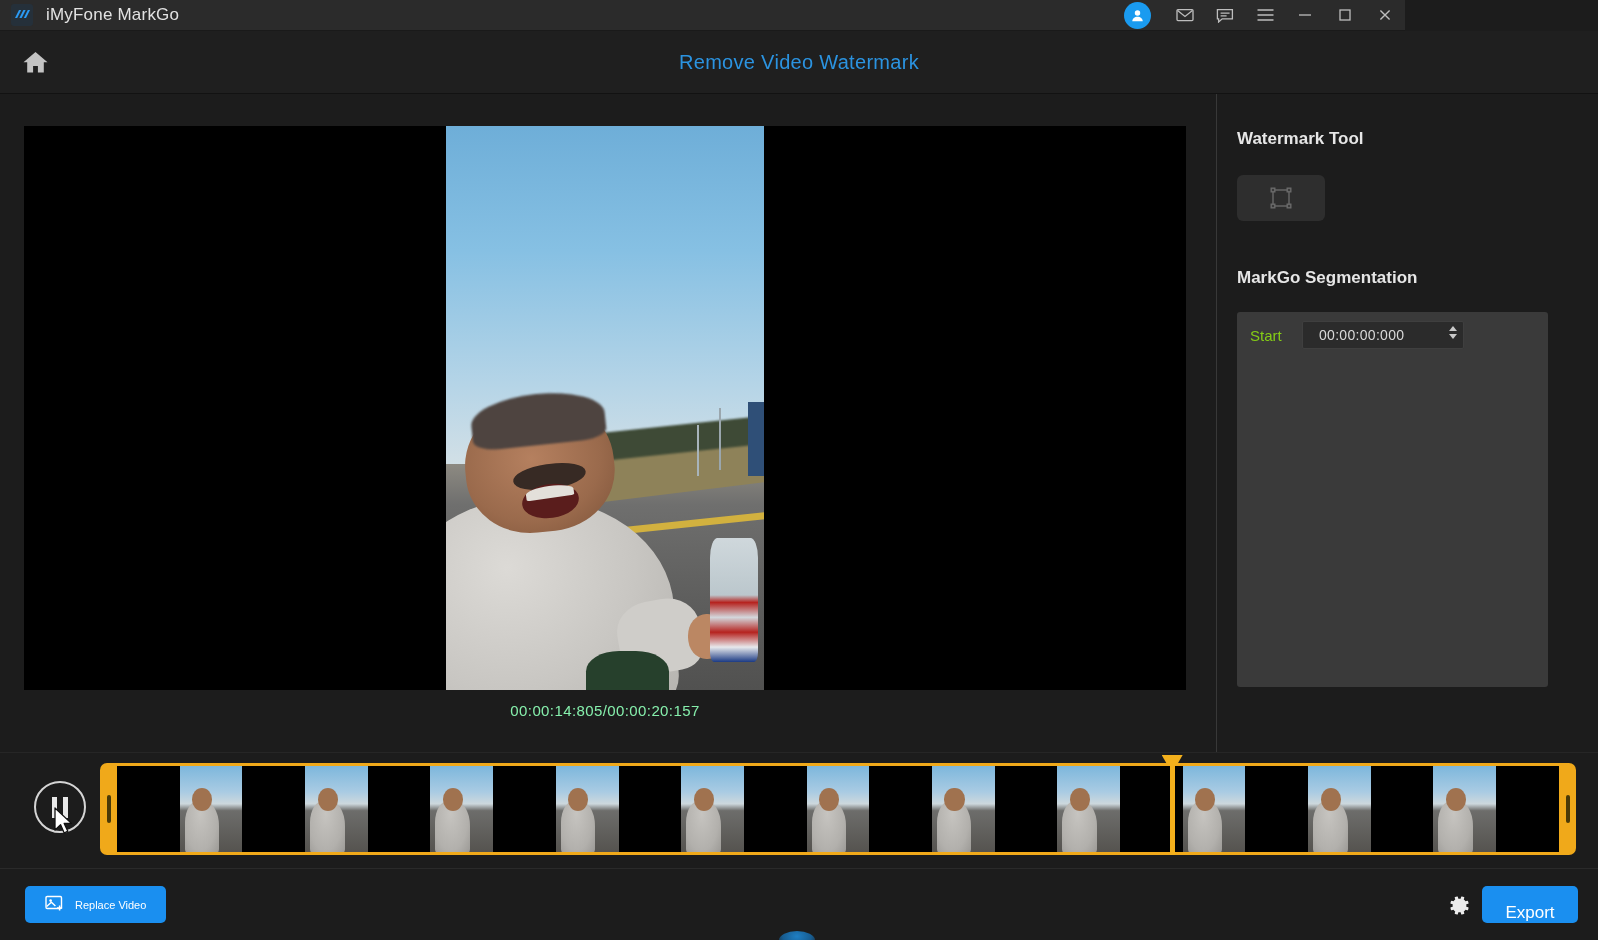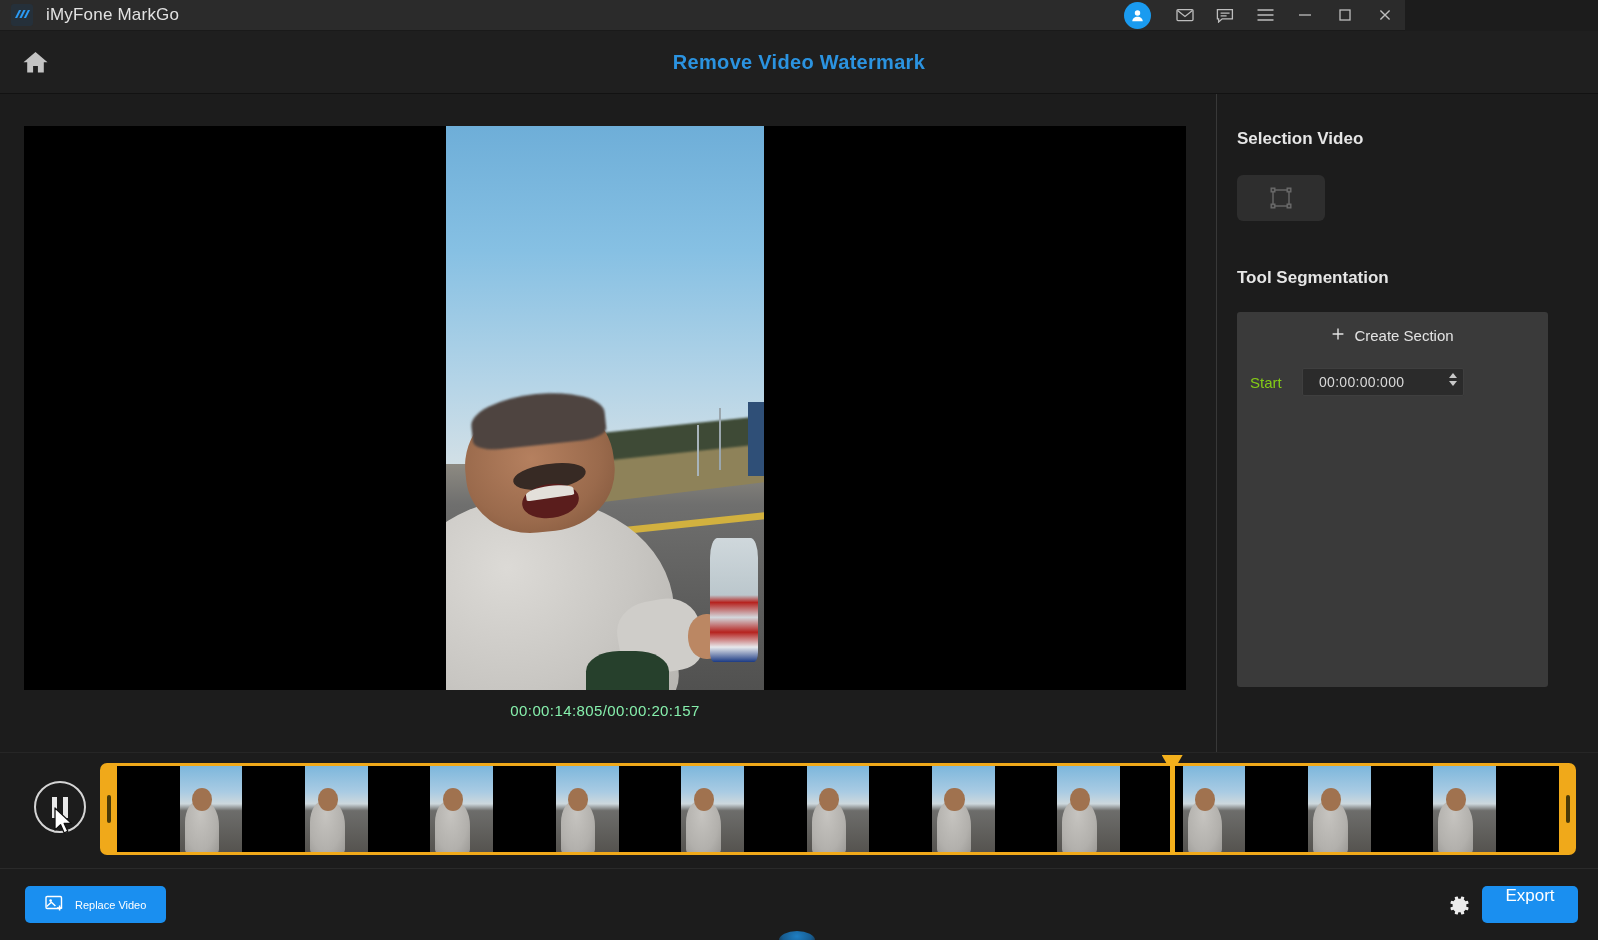--- a/index.html
+++ b/index.html
@@ -44,21 +44,21 @@
     background: #1f1f1f;
     display: flex; align-items: center;
     border-bottom: 1px solid #121212;
   }
   .home-btn {
     width: 46px; height: 40px; margin-left: 12px;
     display: flex; align-items: center; justify-content: center;
   }
   .page-title {
     position: absolute; left: 0; right: 0; text-align: center;
-    font-size: 20px; font-weight: bold; color: #2b93e0; letter-spacing: .3px;
+    font-size: 20px; font-weight: normal; color: #2b93e0; letter-spacing: .3px;
   }
 
   
   .content {
     position: absolute; left: 0; top: 94px; width: 1598px; height: 658px;
     background: #1c1c1c;
   }
   .left-pane {
     position: absolute; left: 0; top: 0; width: 1216px; height: 658px;
   }
@@ -289,21 +289,21 @@
     display: flex; align-items: center; gap: 10px;
     color: #fff; font-size: 11px;
   }
   .gear-btn {
     position: absolute; right: 125px; top: 22px; width: 28px; height: 28px;
     display: flex; align-items: center; justify-content: center;
   }
   .export-btn {
     position: absolute; right: 20px; top: 17px; width: 96px; height: 37px;
     background: #1a8ff0; border-radius: 5px;
-    display: flex; align-items: flex-start; justify-content: center;
+    display: flex; align-items: flex-end; justify-content: center;
     color: #fff; font-size: 17px;
   }
   .bottom-glow {
     position: absolute; left: 779px; bottom: -9px; width: 36px; height: 18px;
     background: radial-gradient(ellipse at 50% 30%, #1f7fc4 0%, #175d92 55%, rgba(20,50,75,0) 100%);
     border-radius: 50%;
   }
 </style>
 </head>
 <body>
@@ -395,43 +395,35 @@
           <div class="vf-bottle"></div>
           <div class="vf-knee"></div>
         </div>
       </div>
       <div class="timecode">00:00:14:805/00:00:20:157</div>
     </div>
 
     <div class="divider-v"></div>
 
     <div class="right-pane">
-      <div class="panel-head sel-tool-head">Selection Video</div>
+      <div class="panel-head sel-tool-head">Watermark Tool</div>
 
       <div class="sel-tool-btn">
         <svg width="26" height="26" viewBox="0 0 26 26" fill="none" stroke="#6a6a6a" stroke-width="1.4">
           <rect x="5" y="5" width="16" height="16"></rect>
           <rect x="3.2" y="3.2" width="3.6" height="3.6" fill="#3a3a3a"></rect>
           <rect x="19.2" y="3.2" width="3.6" height="3.6" fill="#3a3a3a"></rect>
           <rect x="3.2" y="19.2" width="3.6" height="3.6" fill="#3a3a3a"></rect>
           <rect x="19.2" y="19.2" width="3.6" height="3.6" fill="#3a3a3a"></rect>
         </svg>
       </div>
 
-      <div class="panel-head seg-head">Tool Segmentation</div>
+      <div class="panel-head seg-head">MarkGo Segmentation</div>
 
       <div class="seg-box">
-        <div class="create-section">
-          <span>
-            <svg width="14" height="14" viewBox="0 0 14 14" stroke="#e3e3e3" stroke-width="1.4">
-              <path d="M7 1.6v10.8M1.6 7h10.8"></path>
-            </svg>
-          </span>
-          <span>Create Section</span>
-        </div>
 
 
         <div class="field-row">
           <span class="field-label">Start</span>
           <span class="spin-wrap">
             <span class="val">00:00:00:000</span>
             <span class="spinner">
               <i class="spin-up"></i>
               <i class="spin-dn"></i>
             </span>

